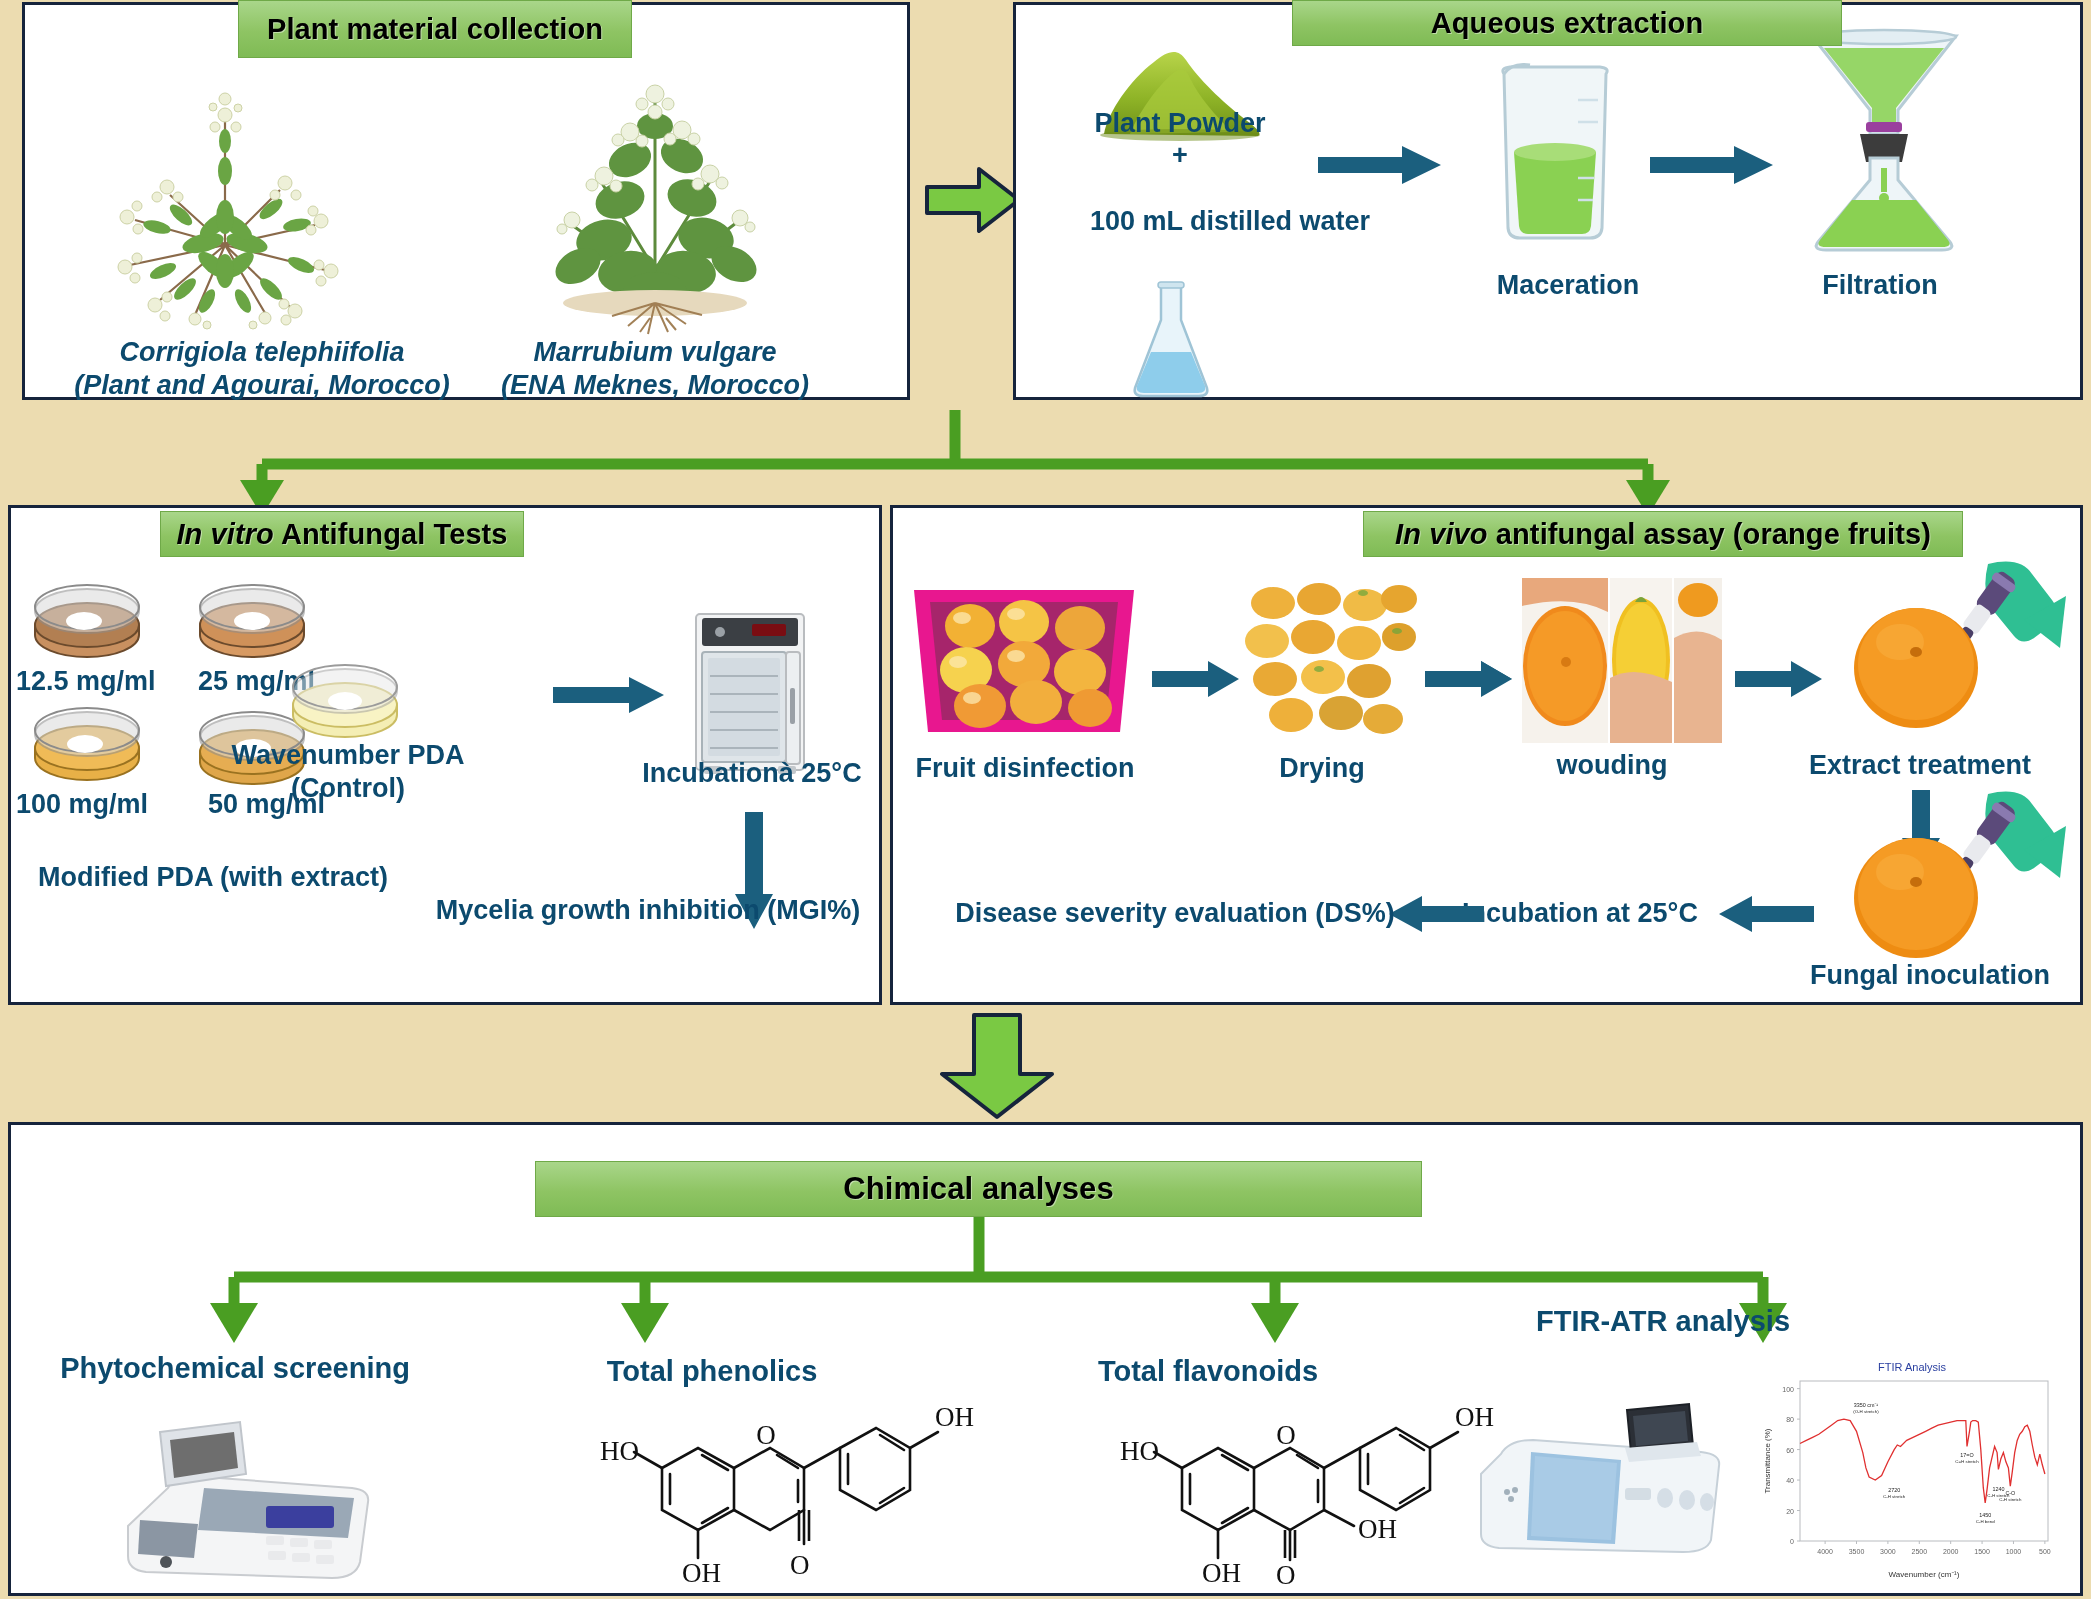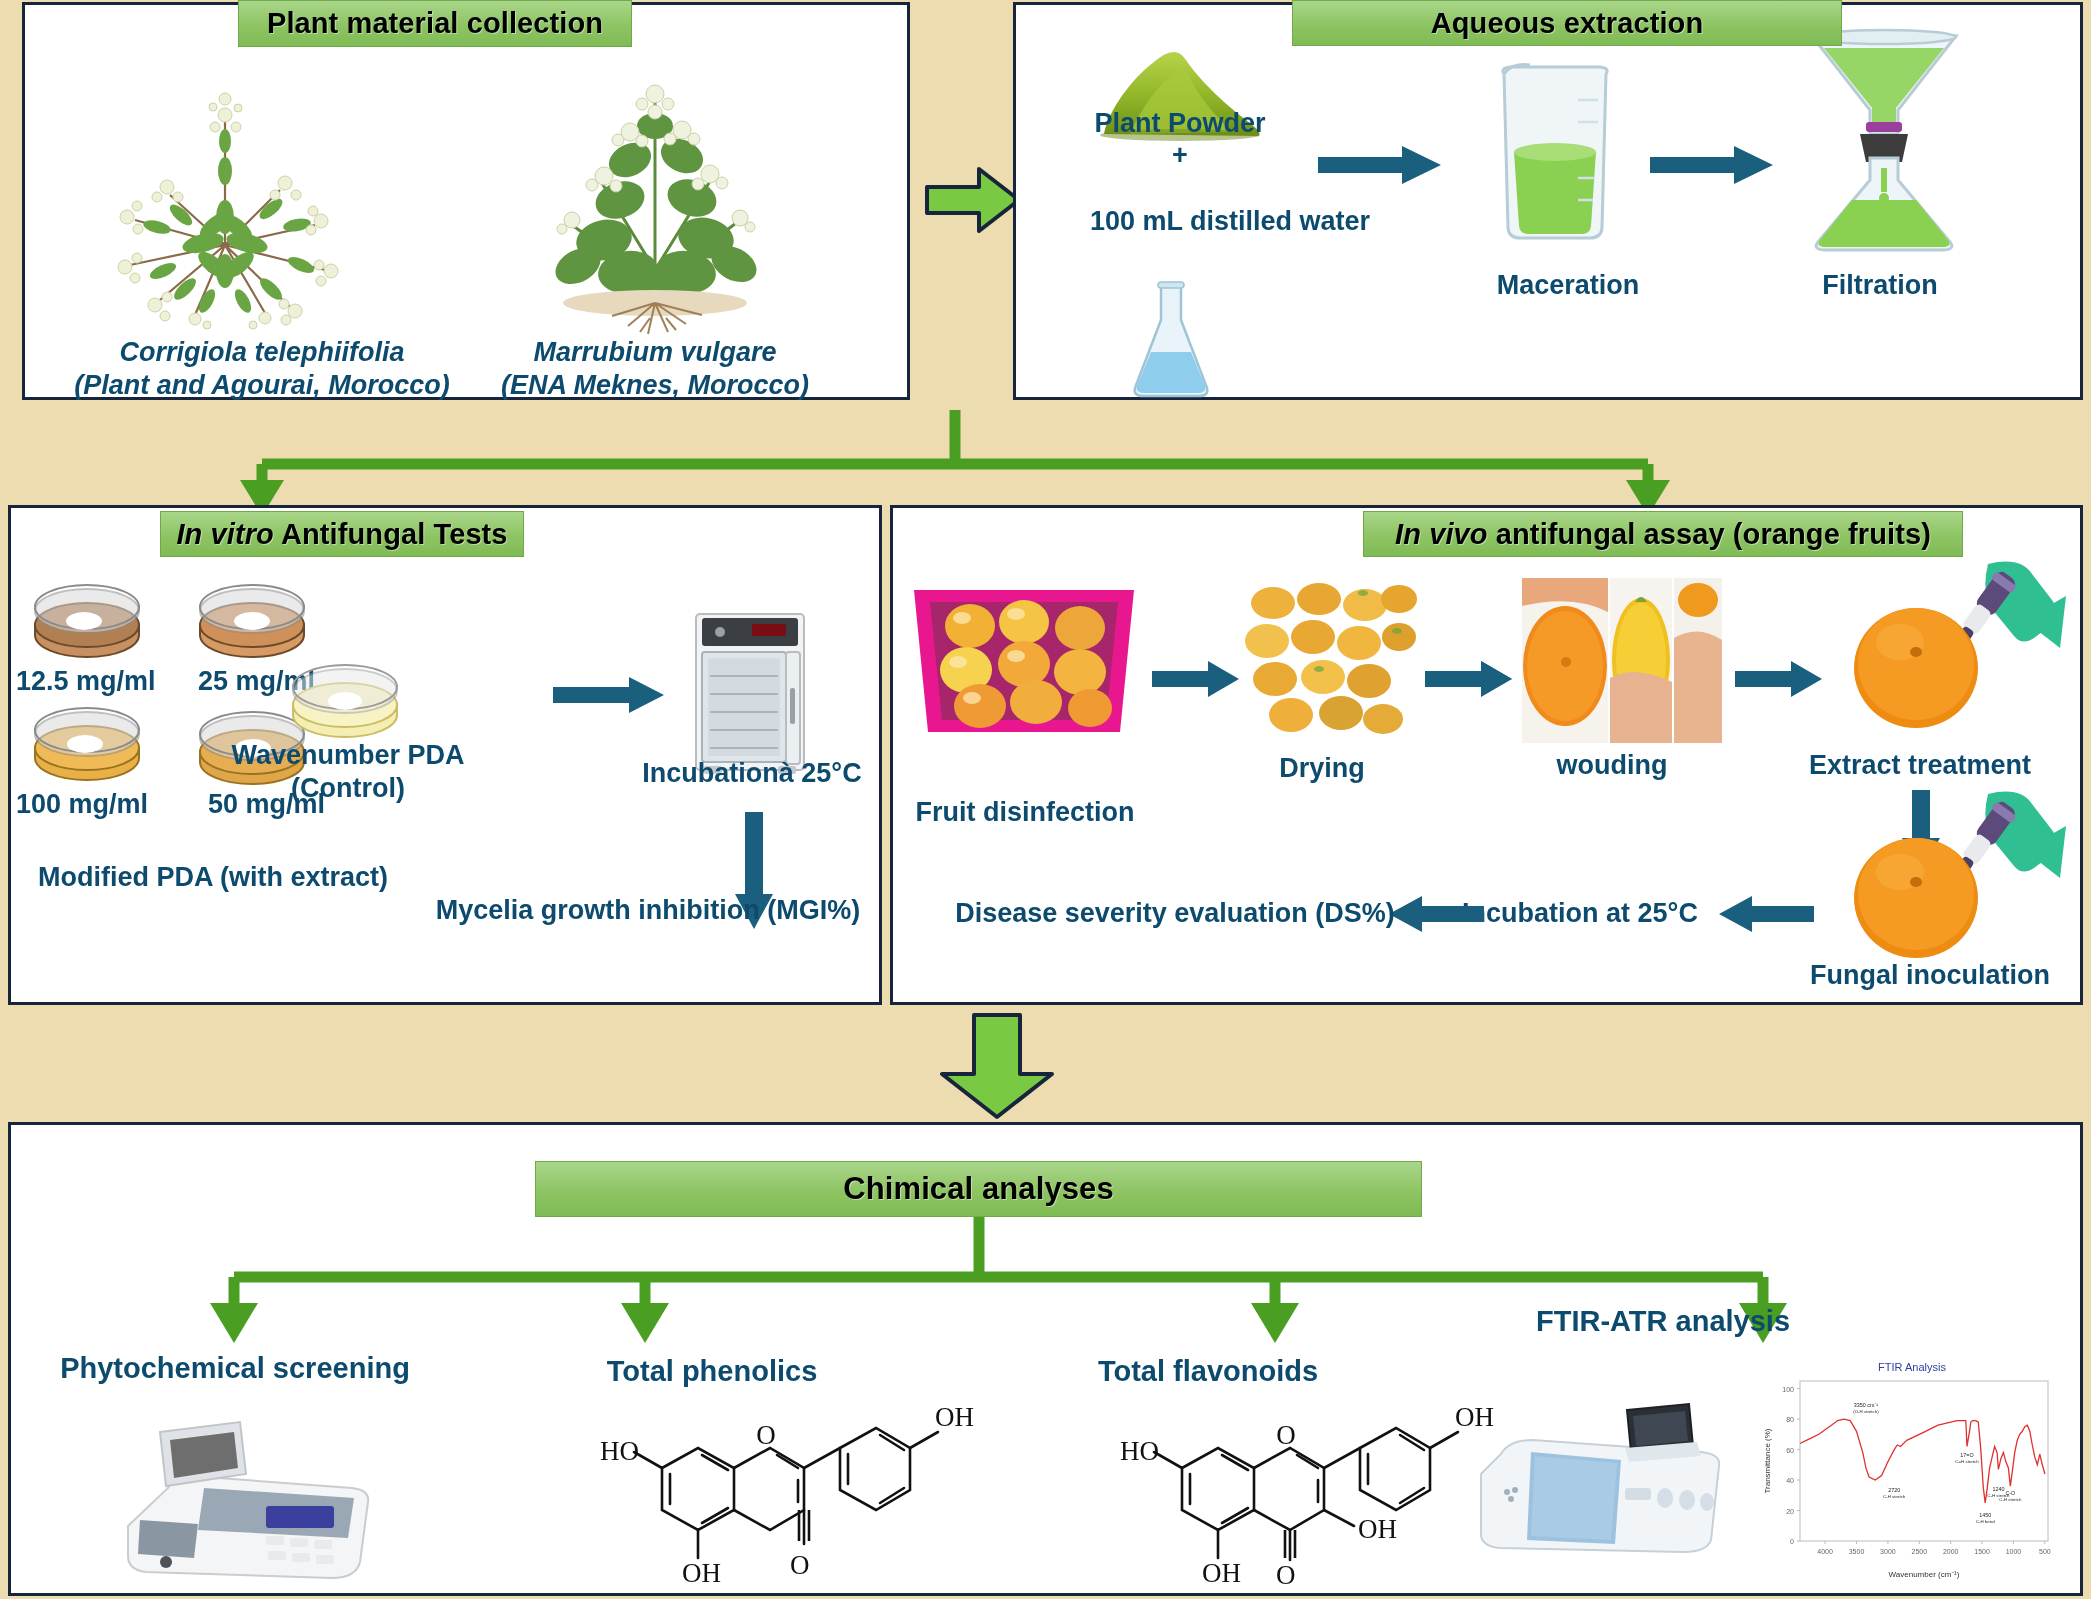--- a/index.html
+++ b/index.html
@@ -50,21 +50,21 @@
   
   .dish{position:absolute;} .t27{font-size:27px;} .t29{font-size:29px;}
 </style>
 </head>
 <body>
 
 <div class="canvas">
 
   <div class="panel" style="left:22px;top:2px;width:888px;height:398px;"></div>
 
-  <div class="banner" style="left:238px;top:0px;width:394px;height:47px;font-size:29px;">
+  <div class="banner" style="left:238px;top:0px;width:394px;height:58px;font-size:29px;">
     <span>Plant material collection</span>
   </div>
 
   <div class="pic" style="left:75px;top:75px;width:300px;height:255px;">
     <svg width="300" height="255" viewBox="0 0 300 255">
       <g stroke="#8a6a4a" stroke-width="2.2" fill="none">
         <path d="M150 170 L95 120 M150 170 L60 145 M150 170 L55 190 M150 170 L85 225
                  M150 170 L150 45 M150 170 L205 115 M150 170 L240 150 M150 170 L250 195
                  M150 170 L215 232 M150 170 L120 240 M150 170 L190 238"></path>
       </g>
@@ -495,21 +495,21 @@
         <rect x="114" y="6" width="26" height="9" rx="4" fill="#8a7ab0"></rect>
       </g>
 
       <ellipse cx="78" cy="108" rx="62" ry="60" fill="#ee8c12"></ellipse>
       <ellipse cx="78" cy="104" rx="58" ry="56" fill="#f59b24"></ellipse>
       <ellipse cx="62" cy="82" rx="24" ry="18" fill="#f8ad3e" opacity=".6"></ellipse>
       <ellipse cx="78" cy="92" rx="6" ry="5" fill="#c56d0b"></ellipse>
     </svg>
   </div>
 
-  <div class="lbl center t27" style="left:1025px;top:753px;margin-top:44px;">Fruit disinfection</div>
+  <div class="lbl center t27" style="left:1025px;top:753px;">Fruit disinfection</div>
   <div class="lbl center t27" style="left:1322px;top:753px;">Drying</div>
   <div class="lbl center t27" style="left:1612px;top:750px;">wouding</div>
   <div class="lbl center t27" style="left:1920px;top:750px;">Extract treatment</div>
 
   <div class="barrow" style="left:1900px;top:790px;width:42px;height:82px;">
     <svg width="42" height="82" viewBox="0 0 42 82">
       <path d="M12 0 L30 0 L30 48 L40 48 L21 81 L2 48 L12 48 Z" fill="#1b5f7e"></path>
     </svg>
   </div>
 

